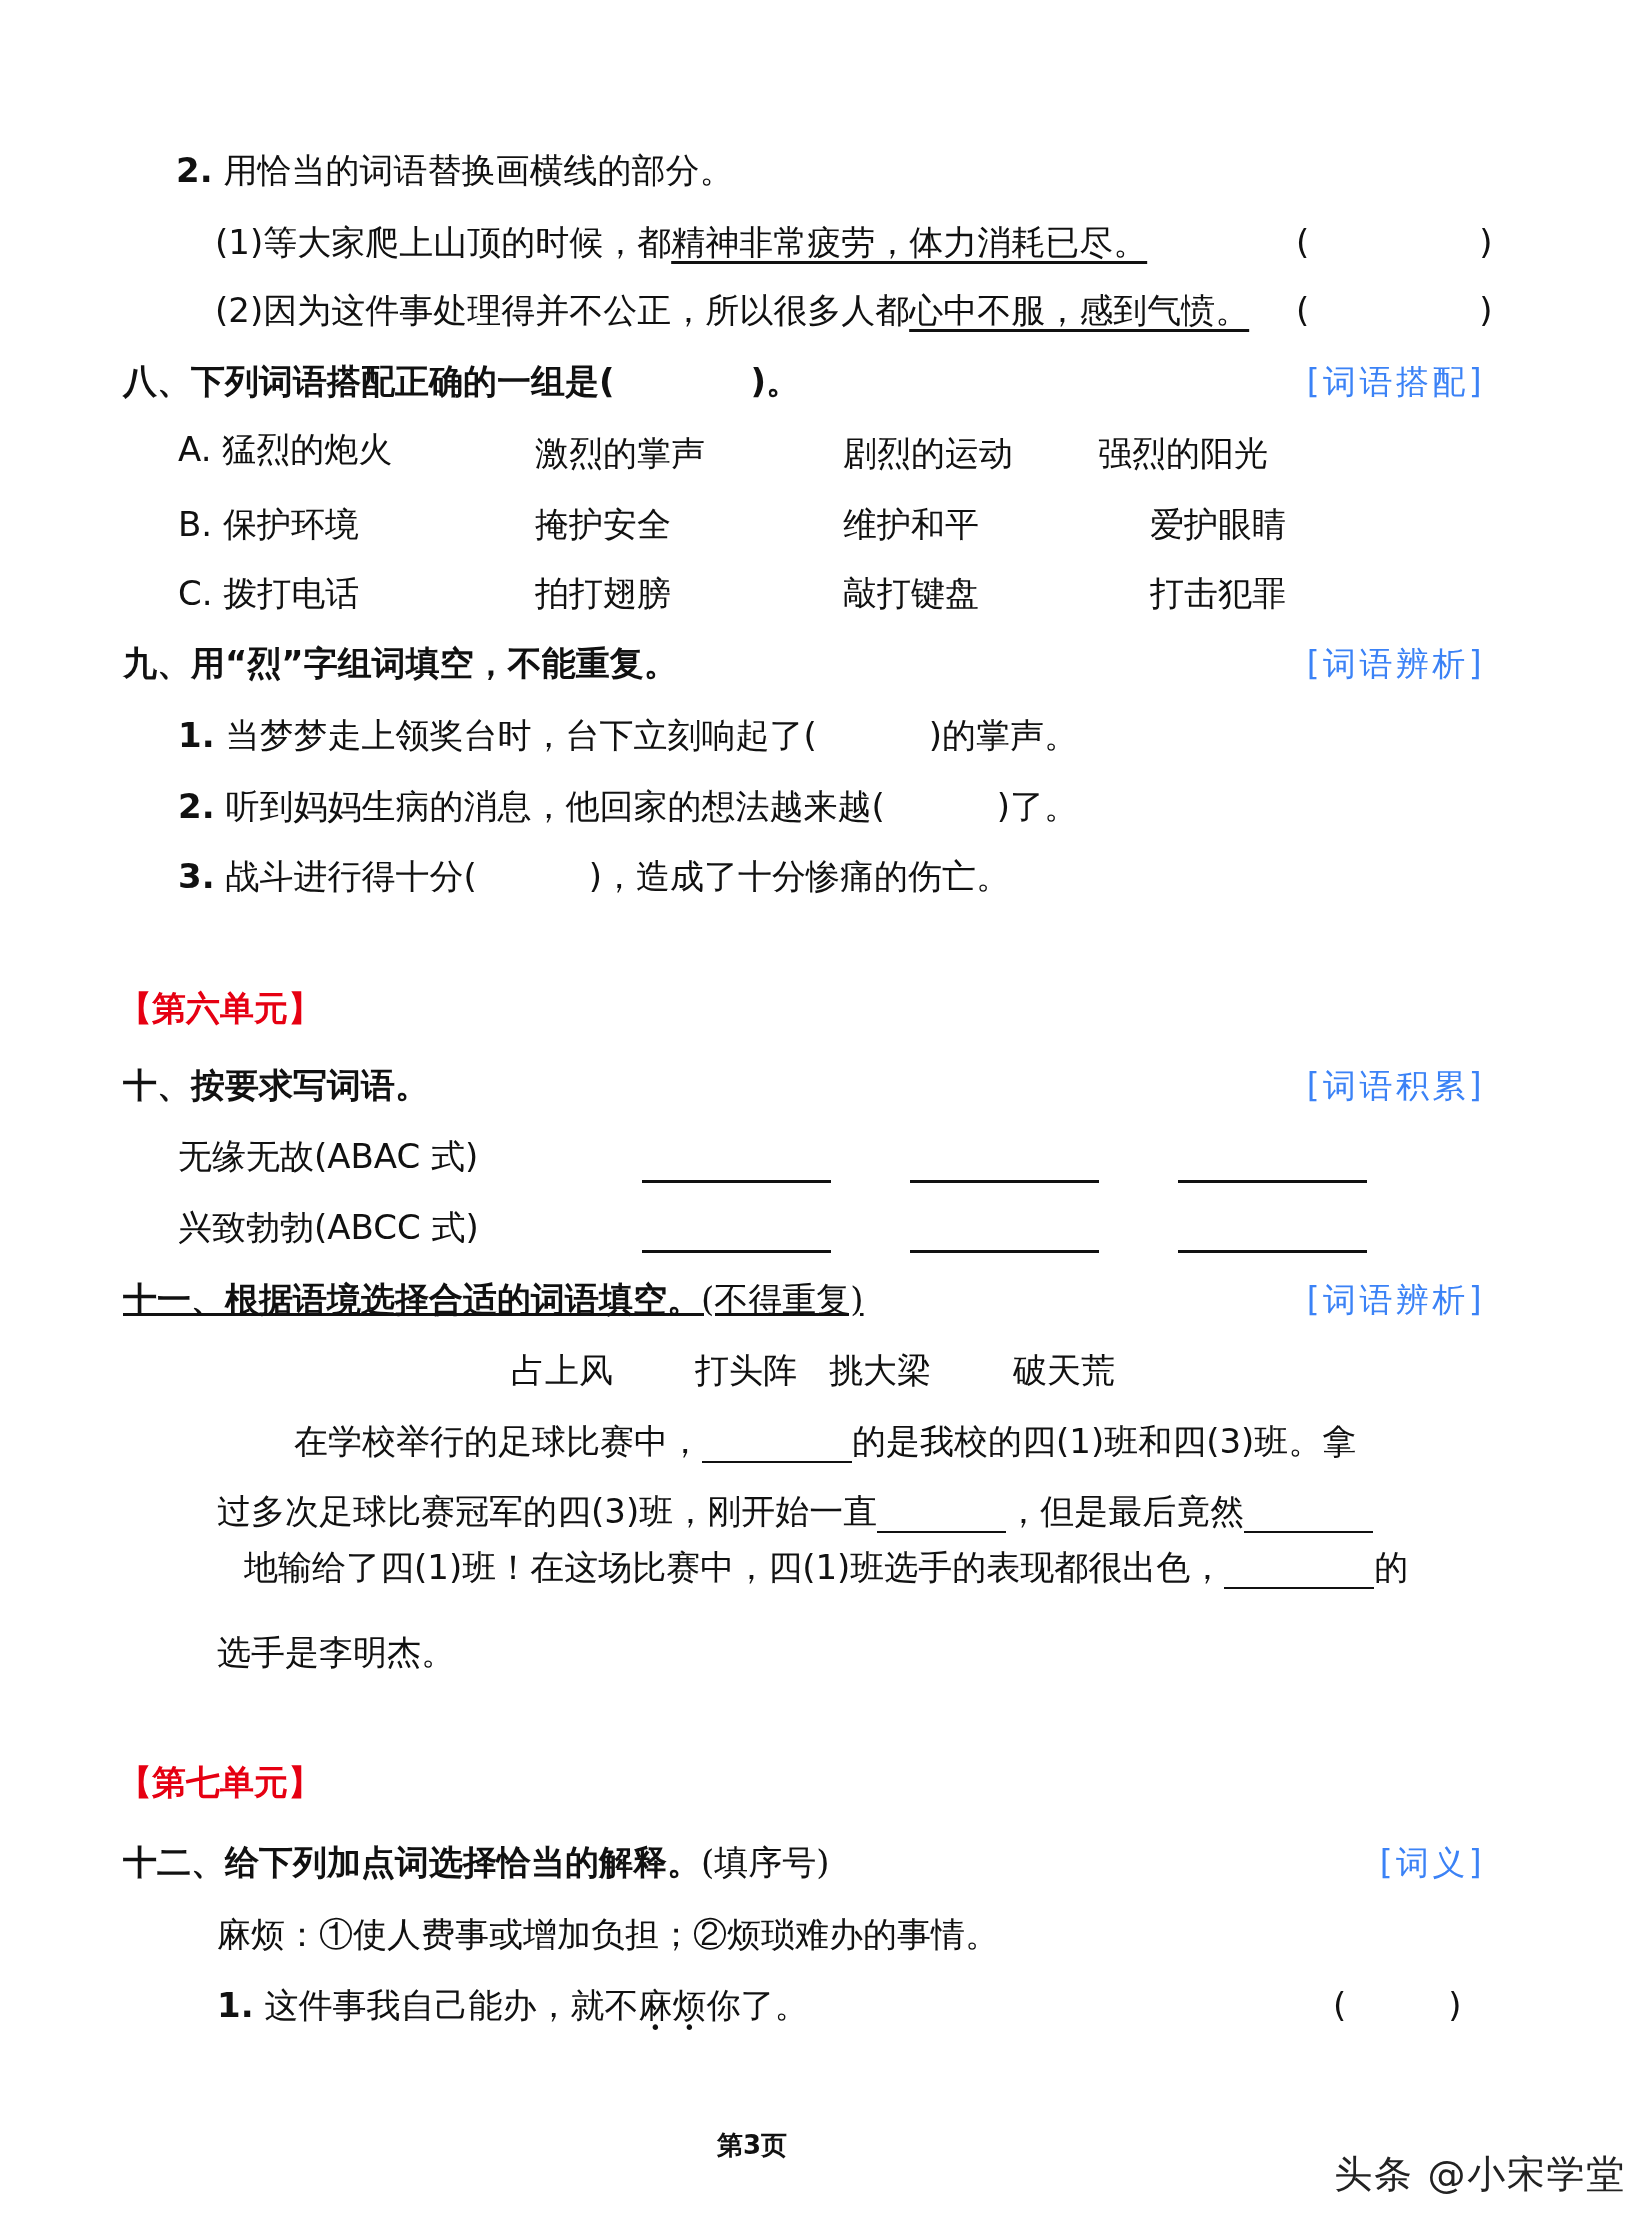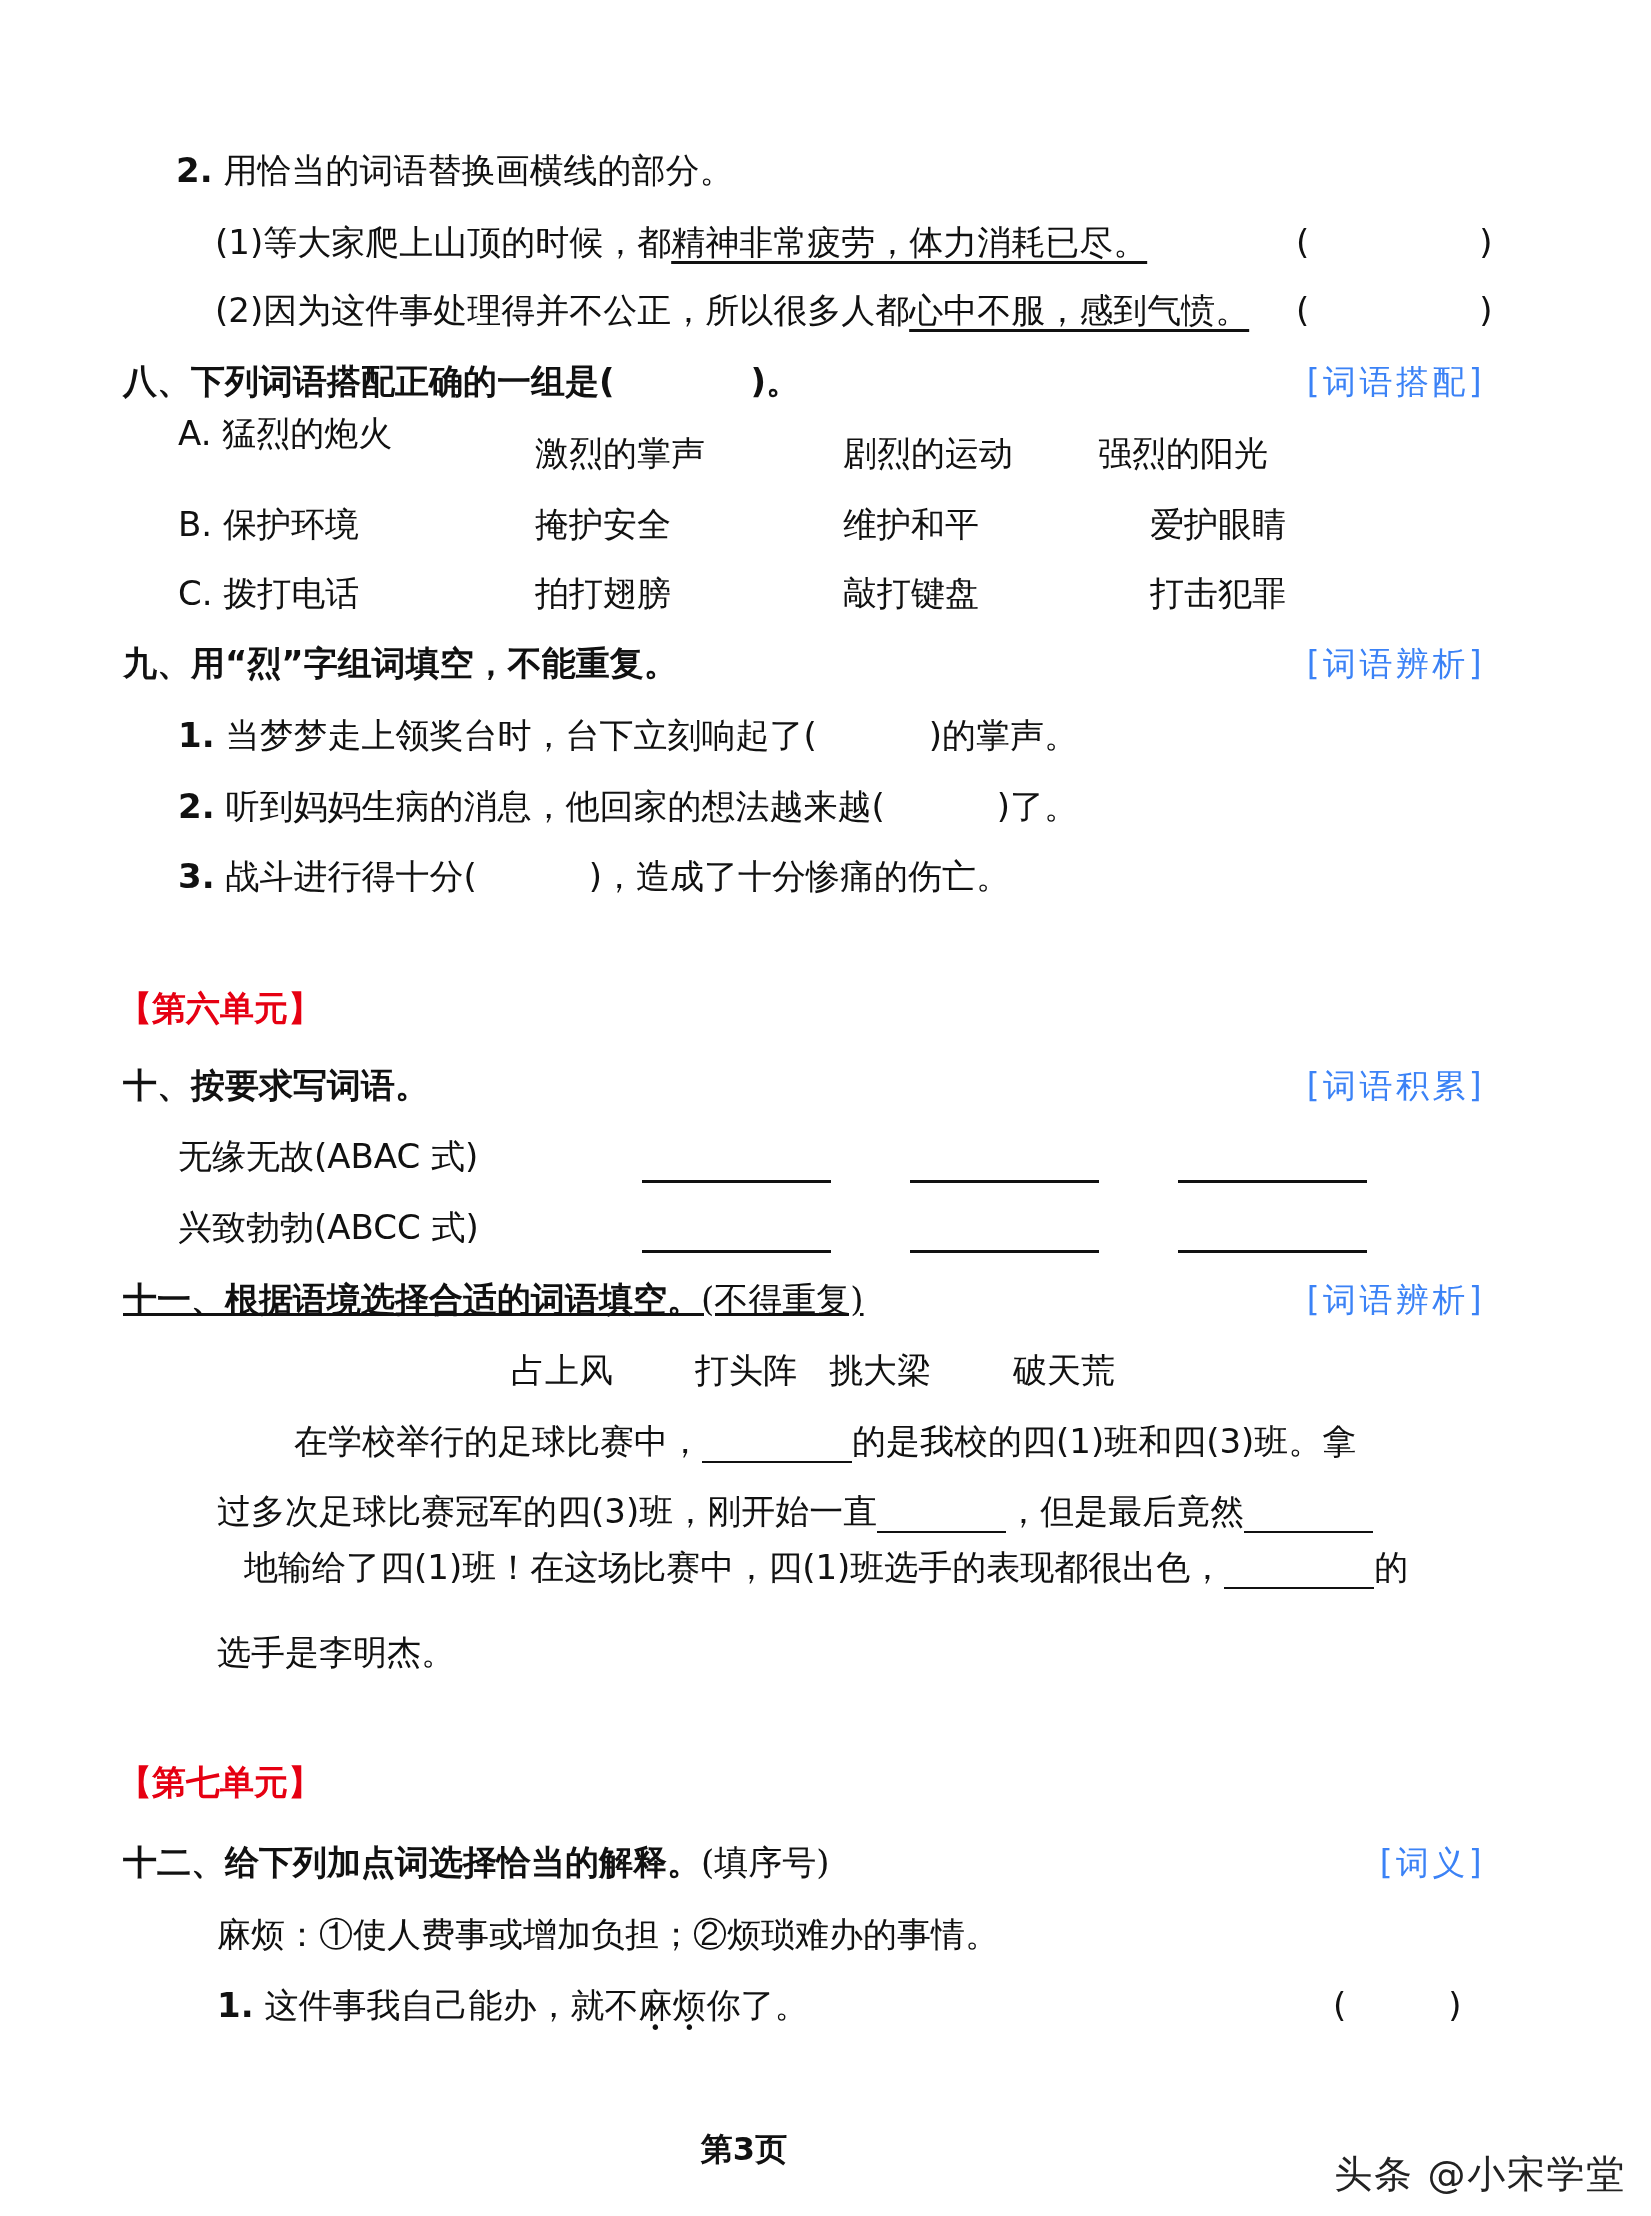--- a/index.html
+++ b/index.html
@@ -10,42 +10,42 @@
   .tag { position: absolute; right: 167px; font-size: 33px; line-height: 43px; color: #3b82f6; white-space: nowrap; letter-spacing: 3.4px; }
   .unit { position: absolute; left: 118px; font-size: 34px; line-height: 43px; color: #e60012; font-weight: bold; }
   .u { text-decoration: underline; text-decoration-thickness: 2.6px; text-underline-offset: 6.9px; }
   .paren { position: absolute; font-size: 34px; line-height: 43px; }
   .opt { position: absolute; font-size: 34px; line-height: 43px; white-space: nowrap; }
   .blank { display: inline-block; border-bottom: 2.6px solid #111; height: 34px; vertical-align: bottom; }
   .wline { position: absolute; height: 2.6px; background: #111; }
   .note { font-weight: normal; font-family: "DejaVu Serif", serif; }
   .dot-em { position: relative; }
   .dot-em::after { content: "•"; position: absolute; left: 50%; transform: translateX(-50%); top: 33px; font-size: 19px; line-height: 1; }
-  .footer { position: absolute; top: 2128px; left: 0; width: 1488px; text-align: center; font-size: 32px; font-weight: bold; }
+  .footer { position: absolute; top: 2128px; left: 0; width: 1488px; text-align: center; font-size: 26px; font-weight: bold; padding-left: 8px; }
   .watermark { position: absolute; top: 2149px; right: 26px; font-size: 38px; color: #222; letter-spacing: 1.7px; }
 </style>
 </head>
 <body>
 
 <div class="line" style="left:176px; top:149px;">
   <span class="bold">2.</span>
   <span>用恰当的词语替换画横线的部分。</span>
 </div>
 <div class="line" style="left:215px; top:221px;">
   <span>(1)等大家爬上山顶的时候，都</span><span class="u">精神非常疲劳，体力消耗已尽。</span>
 </div>
 <div class="paren" style="left:1296px; top:221px;">(　　　　　)</div>
 <div class="line" style="left:215px; top:289px;">
   <span>(2)因为这件事处理得并不公正，所以很多人都</span><span class="u">心中不服，感到气愤。</span>
 </div>
 <div class="paren" style="left:1296px; top:289px;">(　　　　　)</div>
 
 <div class="line bold" style="left:123px; top:360px;">八、下列词语搭配正确的一组是(　　　　)。</div>
 <div class="tag" style="top:360px;">[词语搭配]</div>
-<div class="opt" style="left:178px; top:412px;">A. 猛烈的炮火</div>
+<div class="opt" style="left:178px; top:428px;">A. 猛烈的炮火</div>
 <div class="opt" style="left:535px; top:432px;">激烈的掌声</div>
 <div class="opt" style="left:843px; top:432px;">剧烈的运动</div>
 <div class="opt" style="left:1098px; top:432px;">强烈的阳光</div>
 <div class="opt" style="left:178px; top:503px;">B. 保护环境</div>
 <div class="opt" style="left:535px; top:503px;">掩护安全</div>
 <div class="opt" style="left:843px; top:503px;">维护和平</div>
 <div class="opt" style="left:1150px; top:503px;">爱护眼睛</div>
 <div class="opt" style="left:178px; top:572px;">C. 拨打电话</div>
 <div class="opt" style="left:535px; top:572px;">拍打翅膀</div>
 <div class="opt" style="left:843px; top:572px;">敲打键盘</div>

